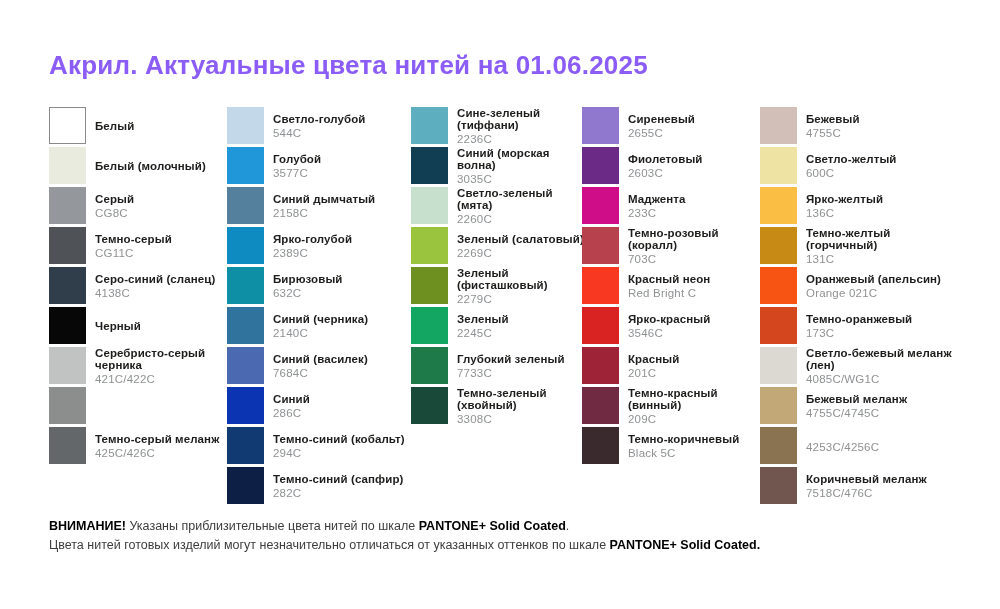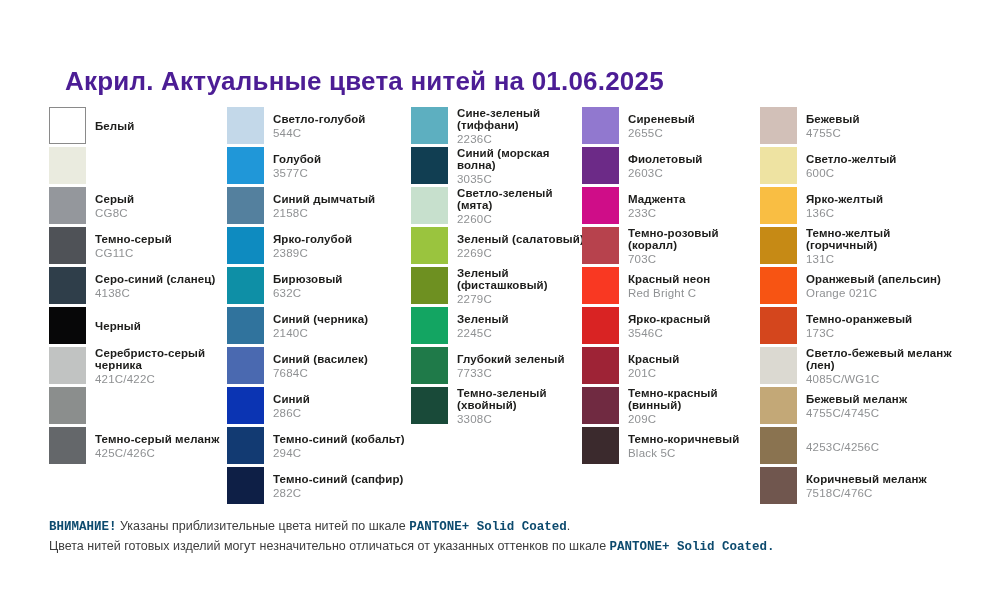--- a/index.html
+++ b/index.html
@@ -7,25 +7,25 @@
     width: 1000px; height: 609px;
     background: #ffffff;
     font-family: "Liberation Sans", sans-serif;
     position: relative;
     overflow: hidden;
   }
   .page { position: absolute; inset: 0; }
   h1.title {
     position: absolute;
     left: 49px; top: 50px;
-    margin: 16px;
+    margin: 0;
     font-size: 26px;
     font-weight: bold;
     letter-spacing: 0.2px;
-    color: #4c1d95;
+    color: #8b5cf6;
   }
   .grid { position: absolute; top: 107px; left: 0; }
   .col { position: absolute; top: 0; width: 178px; }
   .col-1 { left: 49px; }
   .col-2 { left: 227px; }
   .col-3 { left: 405px; padding-left: 6px; }
   .col-4 { left: 582px; }
   .col-5 { left: 760px; width: 196px; }
   .row {
     height: 40px;
@@ -62,38 +62,41 @@
     letter-spacing: 0.2px;
   }
   .footer {
     position: absolute;
     left: 49px; top: 517px;
     font-size: 12.5px;
     line-height: 19px;
     color: #3c3c3c;
   }
   .footer p { margin: 0; white-space: pre-wrap; }
-  .footer b { color: #0c4a6e; font-family: Liberation Mono, monospace; }
+  .footer b { color: #000000; }
 </style>
 </head>
 <body>
 
 <div class="page">
   <h1 class="title">Акрил. Актуальные цвета нитей на 01.06.2025</h1>
 
   <div class="grid" id="grid">
       <div class="col col-1">
         <div class="row">
           <div class="sw bordered" style="background: rgb(255, 255, 255);"></div>
           <div class="txt">
             <div class="nm">Белый</div>
           </div>
         </div>
         <div class="row">
           <div class="sw" style="background: rgb(234, 235, 223);"></div>
+          <div class="txt">
+            <div class="nm">Белый (молочный)</div>
+          </div>
         </div>
         <div class="row">
           <div class="sw" style="background: rgb(148, 151, 156);"></div>
           <div class="txt">
             <div class="nm">Серый</div>
             <div class="cd">CG8C</div>
           </div>
         </div>
         <div class="row">
           <div class="sw" style="background: rgb(79, 82, 87);"></div>

